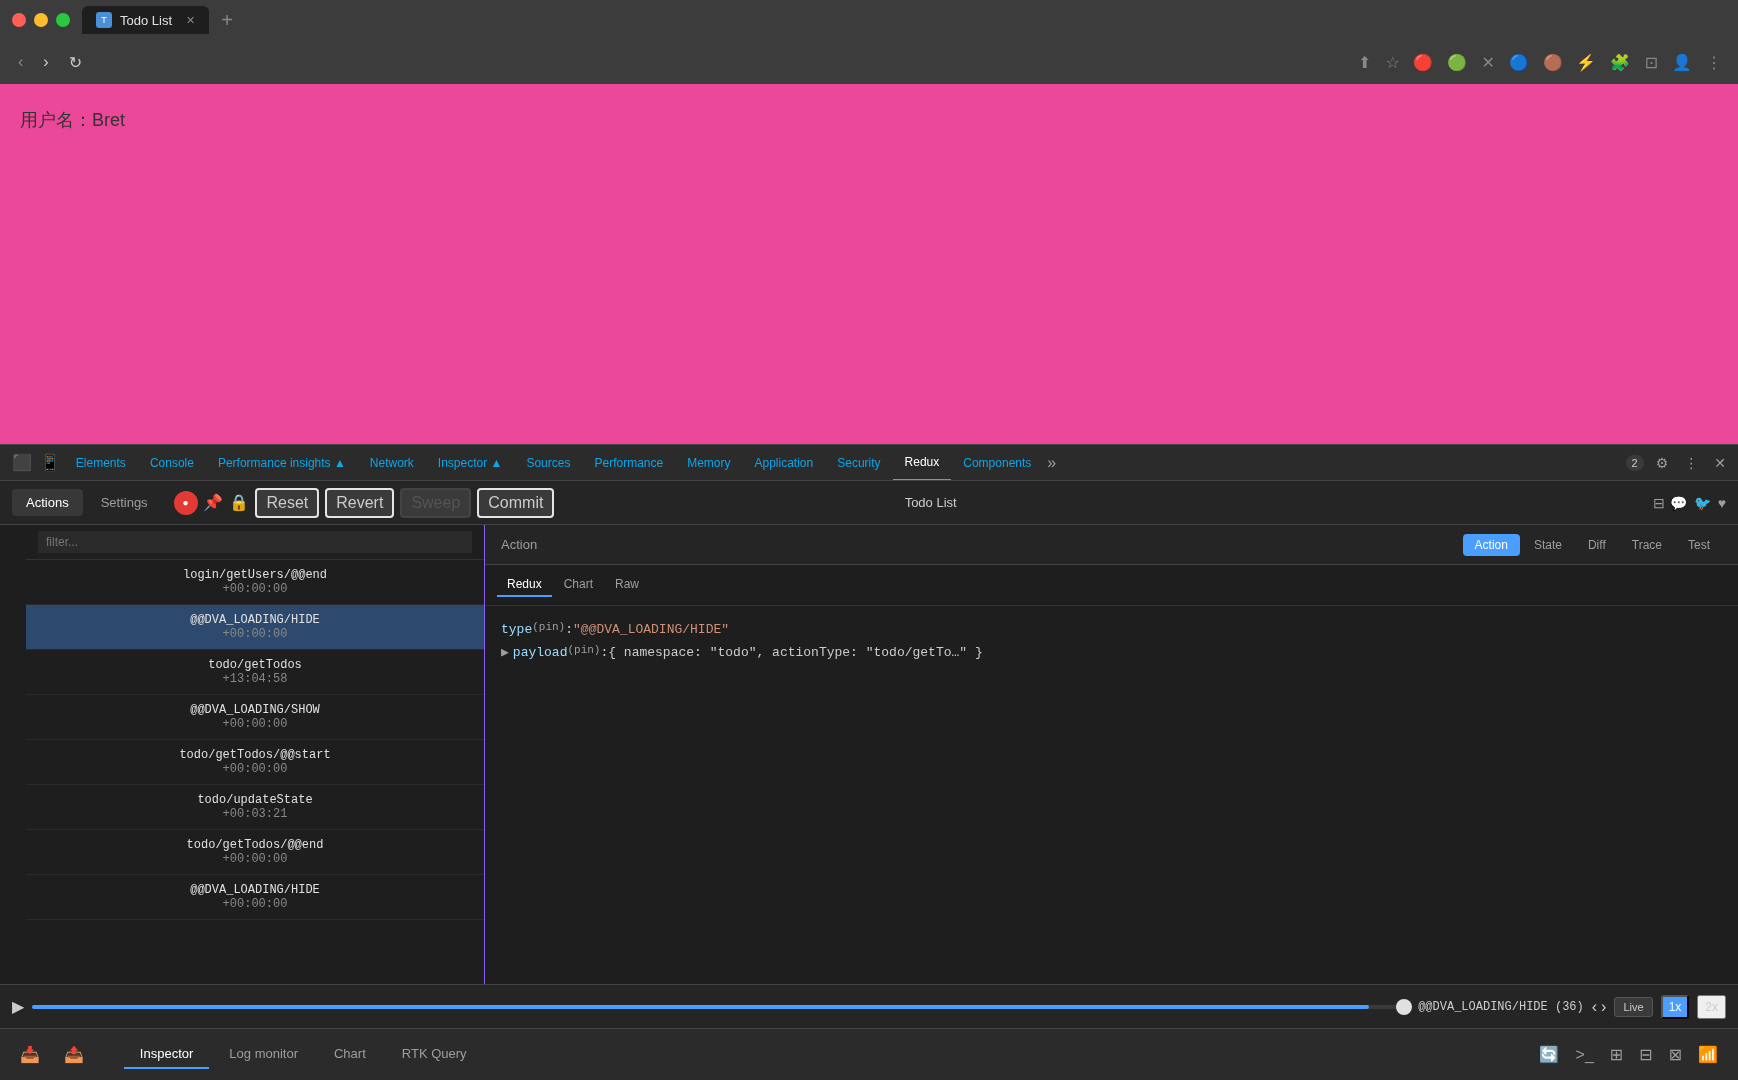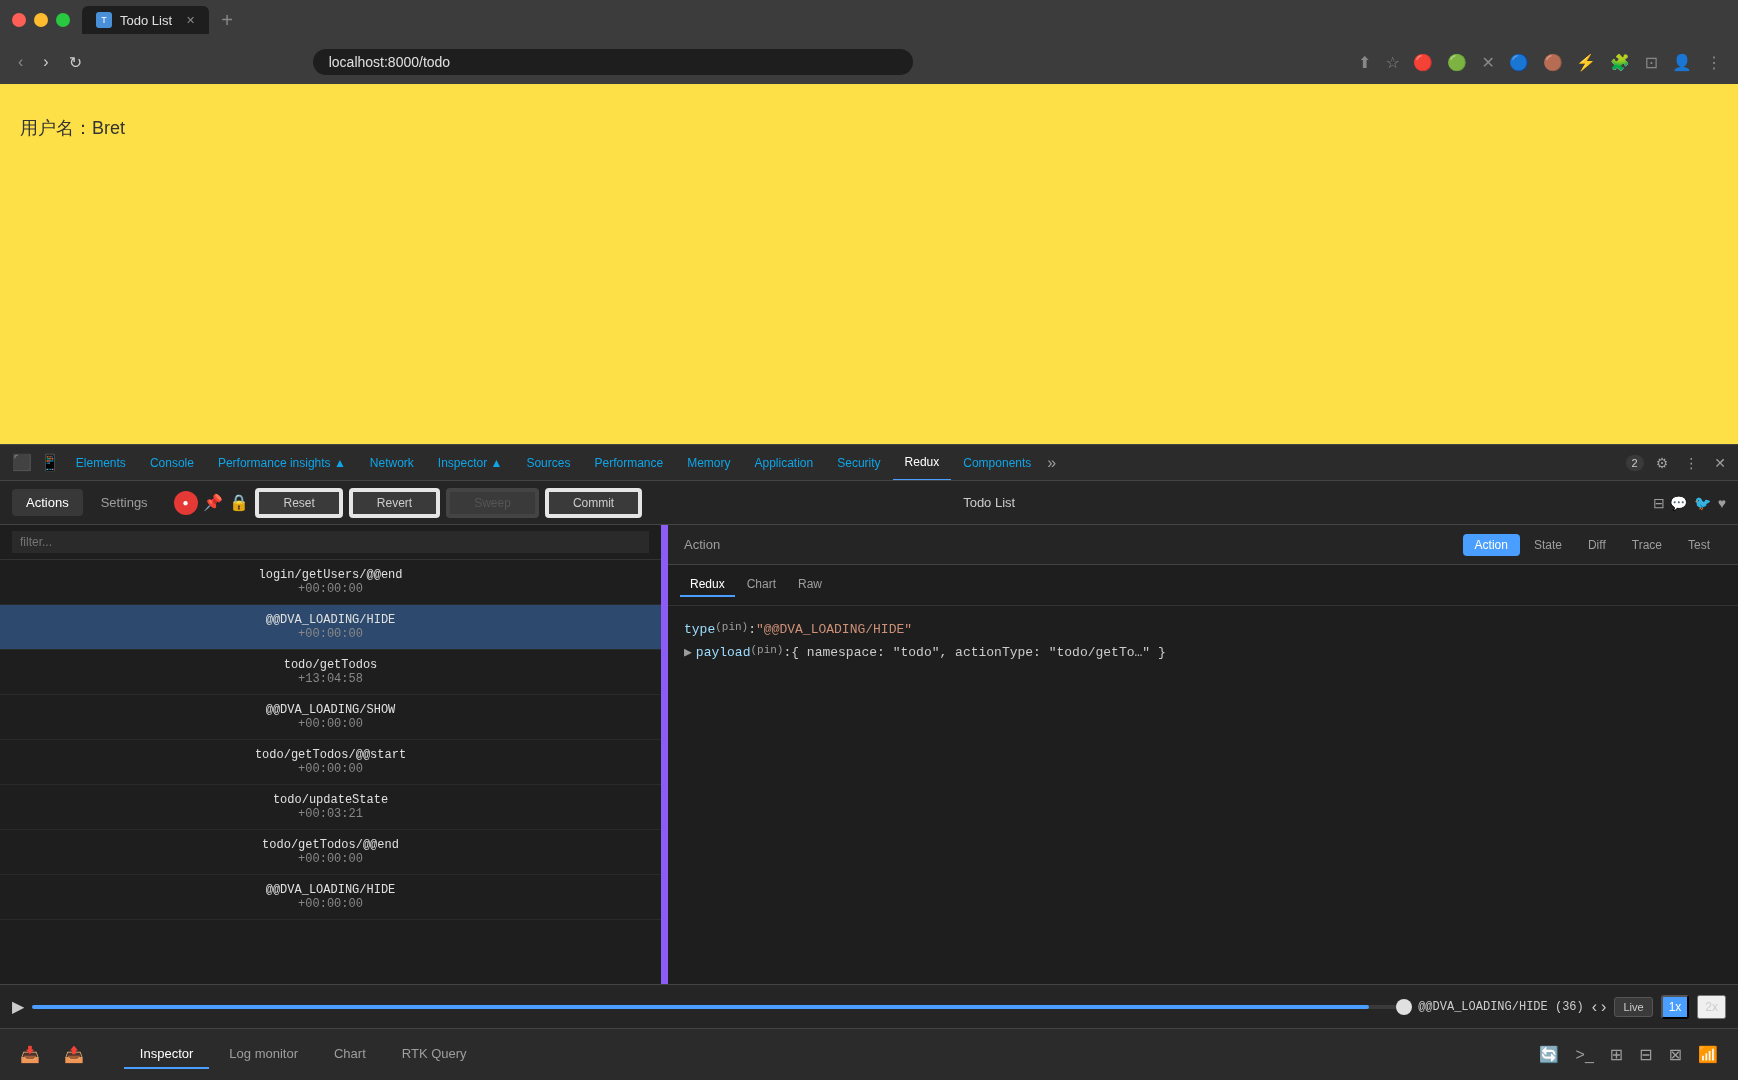--- a/index.html
+++ b/index.html
@@ -20,41 +20,41 @@
     .tab-new { background: none; border: none; color: #888; font-size: 20px; cursor: pointer; padding: 0 8px; }
 
     .address-bar-row { display: flex; align-items: center; background: #3c3c3c; padding: 6px 12px; height: 44px; gap: 8px; }
     .nav-btn { background: none; border: none; color: #888; font-size: 16px; cursor: pointer; padding: 4px 6px; }
     .nav-btn.active { color: #ccc; }
     .address-bar { flex: 1; background: #1e1e1e; border-radius: 20px; padding: 5px 16px; color: #e0e0e0; font-size: 14px; display: flex; align-items: center; max-width: 600px; margin: 0 auto; }
     .toolbar-icons { display: flex; align-items: center; gap: 6px; margin-left: auto; }
     .toolbar-icon { color: #888; font-size: 16px; cursor: pointer; padding: 4px; }
 
     
-    .webpage-content { background: #fde047; height: 360px; padding: 32px 20px; }
+    .webpage-content { background: #ec4899; height: 360px; padding: 24px 20px; }
     .username-text { font-size: 18px; color: #333; }
 
     
     .devtools { background: #1e1e1e; border-top: 1px solid #444; height: calc(1080px - 84px - 360px); display: flex; flex-direction: column; }
 
     .devtools-tabs { display: flex; align-items: center; background: #2b2b2b; border-bottom: 1px solid #444; padding: 0 8px; height: 36px; overflow: hidden; }
     .devtools-tab { color: #0ea5e9; font-size: 12px; padding: 0 12px; height: 36px; display: flex; align-items: center; cursor: pointer; white-space: nowrap; }
     .devtools-tab.active { color: #fff; border-bottom: 2px solid #4a9eff; }
     .devtools-tab-more { color: #9e9e9e; margin-left: 4px; }
     .devtools-tab-actions-right { margin-left: auto; display: flex; align-items: center; gap: 8px; }
     .devtools-icon-btn { background: none; border: none; color: #9e9e9e; cursor: pointer; font-size: 14px; padding: 4px; }
     .subtab { color: #9e9e9e; font-size: 13px; padding: 6px 14px; cursor: pointer; border-radius: 4px; }
     .subtab.active { color: #fff; background: #383838; }
-    .toolbar-btn { background: #3a3a3a; border: 4px solid #e5e5e5; color: #ccc; font-size: 12px; padding: 4px 24px; border-radius: 4px; cursor: pointer; }
+    .toolbar-btn { background: #3a3a3a; border: 2px solid #e5e5e5; color: #ccc; font-size: 16px; padding: 4px 9px; border-radius: 4px; cursor: pointer; }
 
     
     .devtools-main { display: flex; flex: 1; overflow: hidden; }
 
     
-    .actions-panel { width: 668px; border-right: 7px solid #8b5cf6; display: flex; flex-direction: column; background: #1e1e1e; flex-shrink: 0; }
+    .actions-panel { width: 485px; border-right: 1px solid #8b5cf6; display: flex; flex-direction: column; background: #1e1e1e; flex-shrink: 0; padding-left: 26px; }
     .filter-bar { padding: 6px 12px; border-bottom: 1px solid #333; }
     .filter-input { background: #2a2a2a; border: none; color: #888; font-size: 12px; padding: 4px 8px; width: 100%; outline: none; }
     .actions-list { flex: 1; overflow-y: auto; }
     .action-item { display: flex; justify-content: space-between; align-items: center; padding: 8px 12px; border-bottom: 1px solid #2a2a2a; cursor: pointer; flex-direction: column; }
     .action-item.selected { background: #2d4a6e; }
     .action-name { color: #e0e0e0; font-size: 12px; font-family: 'Courier New', monospace; }
     .action-time { color: #888; font-size: 12px; font-family: 'Courier New', monospace; }
 
     
     .inspector-panel { flex: 1; display: flex; flex-direction: column; background: #1e1e1e; }
@@ -113,23 +113,20 @@
         <span>Todo List</span>
         <span class="tab-close">✕</span>
       </div>
       <button class="tab-new">+</button>
     </div>
   </div>
   <div class="address-bar-row">
     <button class="nav-btn">‹</button>
     <button class="nav-btn active">›</button>
     <button class="nav-btn active">↻</button>
-    <div class="address-bar">
-      <span>localhost:8000/todo</span>
-    </div>
     <div class="toolbar-icons">
       <span class="toolbar-icon">⬆</span>
       <span class="toolbar-icon">☆</span>
       <span class="toolbar-icon">🔴</span>
       <span class="toolbar-icon">🟢</span>
       <span class="toolbar-icon">✕</span>
       <span class="toolbar-icon">🔵</span>
       <span class="toolbar-icon">🟤</span>
       <span class="toolbar-icon">⚡</span>
       <span class="toolbar-icon">🧩</span>

